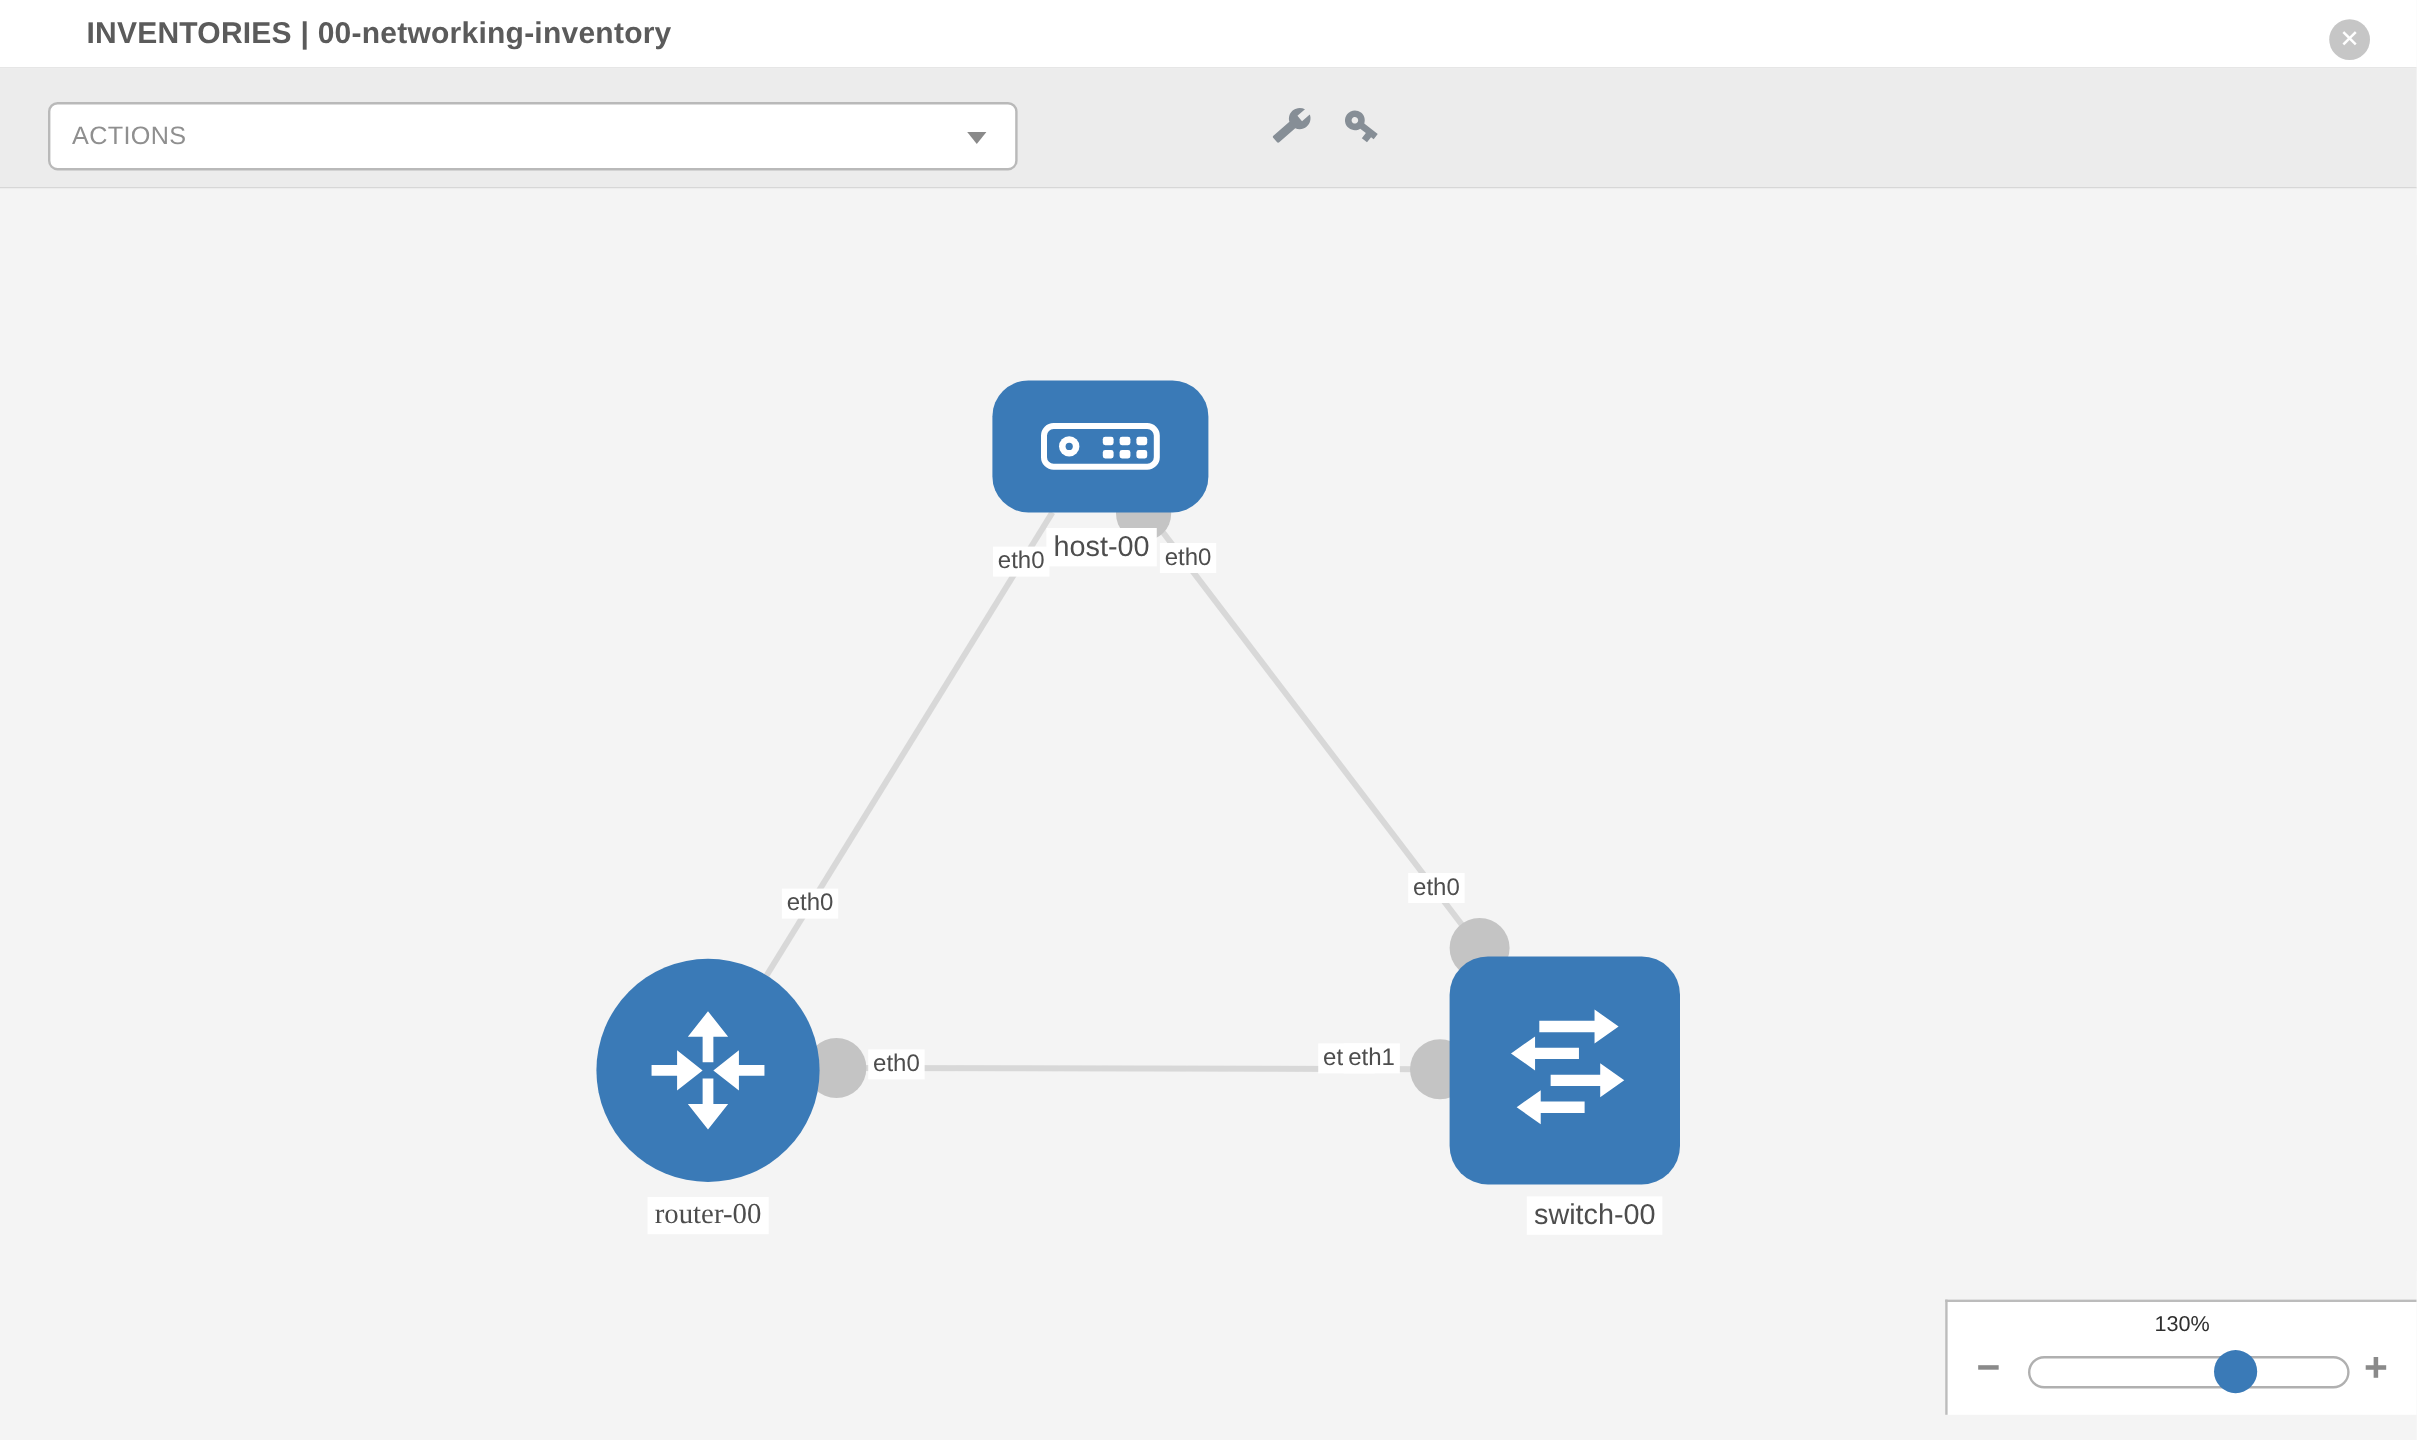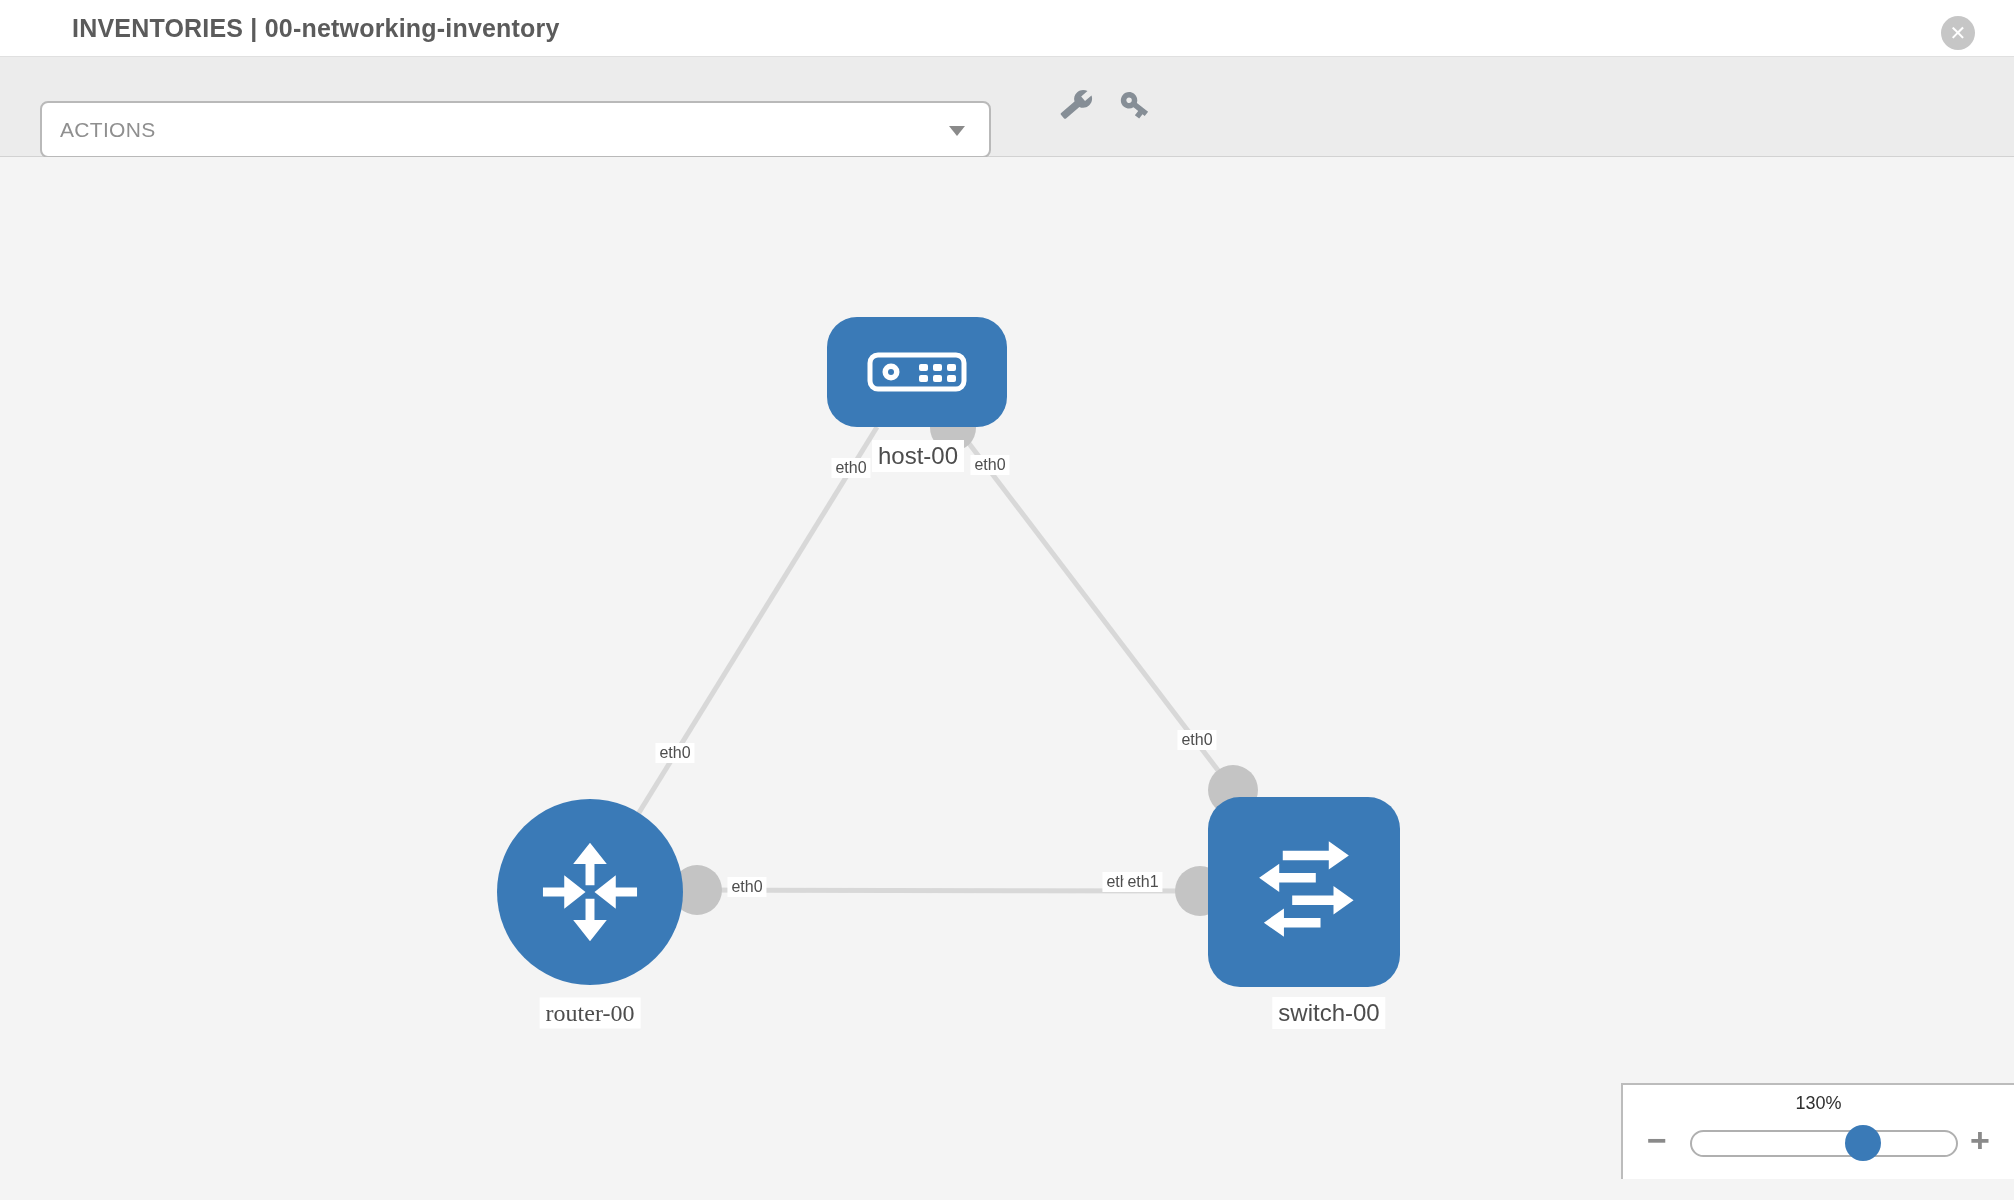--- a/index.html
+++ b/index.html
@@ -8,21 +8,21 @@
   
   .header{position:absolute;left:0;top:0;width:2014px;height:56px;background:#ffffff;border-bottom:1px solid #e0e0e0;}
   .page-title{position:absolute;left:40px;top:50%;transform:translateY(-50%);font-size:25px;font-weight:700;color:#5b5b5b;letter-spacing:.2px;white-space:nowrap;margin-left:32px;}
   .close-btn{position:absolute;left:1941px;top:16px;width:34px;height:34px;border-radius:50%;background:#c6c6c6;color:#ffffff;display:flex;align-items:center;justify-content:center;font-size:20px;font-weight:700;cursor:pointer;line-height:1;}
 
   
   .toolbar{position:absolute;left:0;top:57px;width:2014px;height:99px;background:#ececec;border-bottom:1px solid #d2d2d2;}
   .dropdown{position:absolute;top:28px;height:57px;background:#ffffff;border:2px solid #b9b9b9;border-radius:8px;box-sizing:border-box;display:flex;align-items:center;}
   .dropdown .dd-label{margin-left:18px;font-size:21px;color:#8f8f8f;letter-spacing:.3px;}
   .dropdown .caret{position:absolute;right:24px;top:50%;margin-top:-4px;width:0;height:0;border-left:8px solid transparent;border-right:8px solid transparent;border-top:10px solid #8a8a8a;}
-  .dd-actions{left:40px;width:951px;margin-top:16px;}
+  .dd-actions{left:40px;width:808px;}
   .dd-search{left:1180px;width:805px;}
   .tool-icon{position:absolute;top:27px;width:40px;height:40px;display:flex;align-items:center;justify-content:center;cursor:pointer;}
   .tool-icon svg{width:33px;height:33px;fill:#868e96;}
   .wrench{left:1056px;}
   .wrench svg{transform:scaleX(-1) rotate(-4deg);}
   .keyicon{left:1114px;}
   .keyicon svg{transform:rotate(38deg);}
 
   
   .canvas{position:absolute;left:0;top:157px;width:2014px;height:1043px;background:#f4f4f4;}
@@ -31,21 +31,21 @@
   .links-svg circle{fill:#c4c4c4;}
 
   .node{position:absolute;z-index:2;background:#3a7ab7;display:flex;align-items:center;justify-content:center;cursor:pointer;}
   .node-host{left:827px;top:160px;width:180px;height:110px;border-radius:30px;}
   .node-router{left:497px;top:642px;width:186px;height:186px;border-radius:50%;}
   .node-switch{left:1208px;top:640px;width:192px;height:190px;border-radius:32px;}
   .node svg{display:block;}
 
   .lbl{position:absolute;z-index:3;transform:translate(-50%,-50%);background:#ffffff;color:#4d4d4d;white-space:nowrap;}
   .node-lbl{font-size:24px;padding:2px 6px;}
-  .eth-lbl{font-size:16px;padding:1px 4px;text-align:right;}
+  .eth-lbl{font-size:20px;padding:1px 4px;text-align:right;}
 
   
   .zoom-panel{position:absolute;left:1621px;top:1083px;width:393px;height:96px;background:#ffffff;border-left:2px solid #bcbcbc;border-top:2px solid #bcbcbc;box-sizing:border-box;z-index:5;}
   .zoom-level{position:absolute;left:0;top:8px;width:100%;text-align:center;font-size:18px;color:#2f2f2f;}
   .zoom-minus,.zoom-plus{position:absolute;top:38px;font-size:34px;font-weight:700;color:#8a8a8a;cursor:pointer;line-height:1;}
   .zoom-minus{left:24px;}
   .zoom-plus{left:347px;}
   .zoom-track{position:absolute;left:67px;top:45px;width:268px;height:27px;border:2px solid #b0b0b0;border-radius:15px;background:#ffffff;box-sizing:border-box;cursor:pointer;}
   .zoom-thumb{position:absolute;left:222px;top:40px;width:36px;height:36px;border-radius:50%;background:#3a7ab7;cursor:grab;}
 </style>

